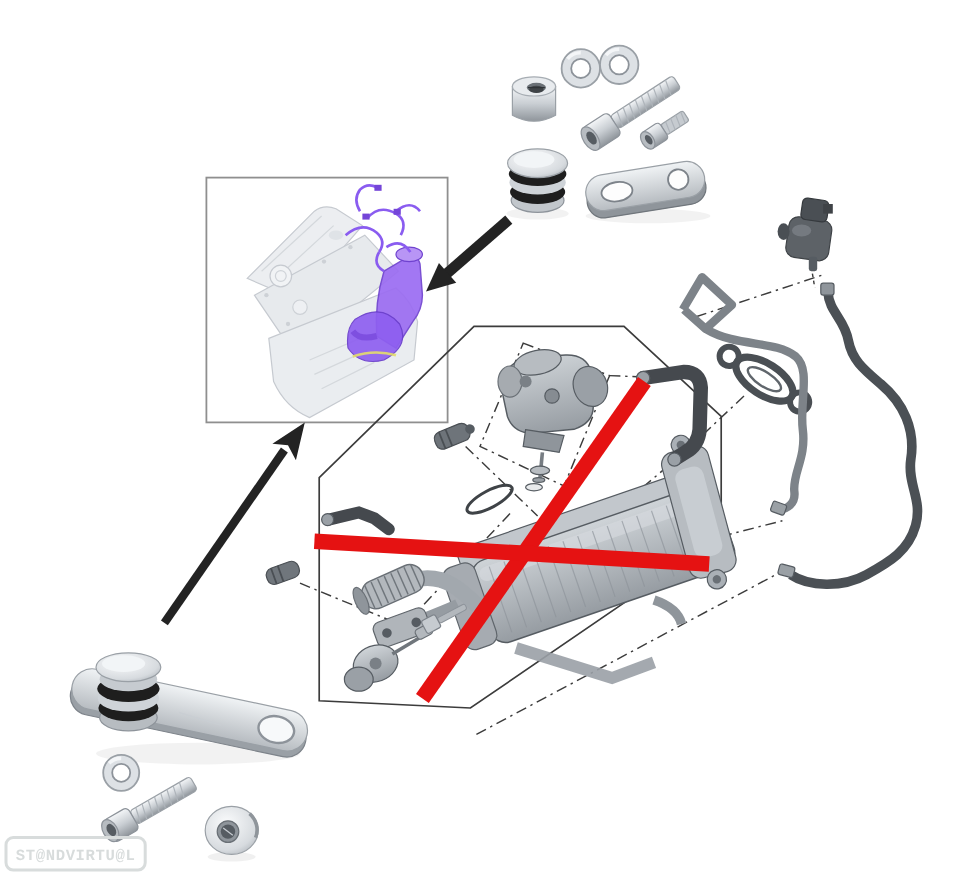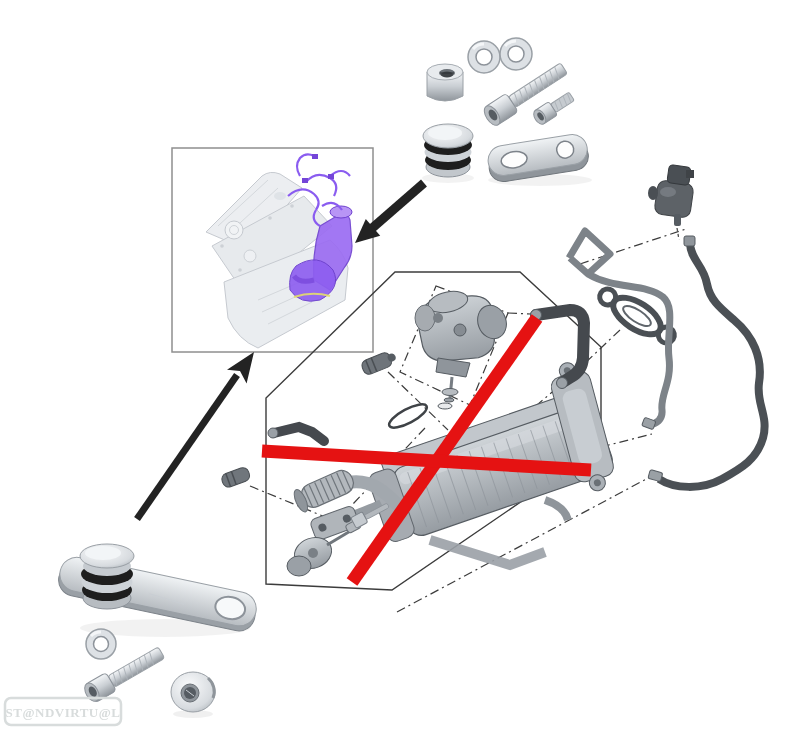--- a/index.html
+++ b/index.html
@@ -1,18 +1,18 @@
 <!DOCTYPE html>
 <html><head>
 <meta charset="utf-8">
 <style>
   html,body { margin:0; padding:0; background:#ffffff; }
   .stage {
     position:relative; width:803px; height:730px; background:#ffffff;
-    overflow:hidden; font-family:Liberation Serif, serif;
+    overflow:hidden; font-family:Liberation Mono, monospace;
   }
   svg { position:absolute; inset:0; display:block; }
   .dd   { stroke:#3c3c3c; stroke-width:1.2; fill:none; stroke-dasharray:9 4 2 4; }
   .box  { stroke:#3c3c3c; stroke-width:1.4; fill:none; }
   .eng  { stroke:#c6cad0; stroke-width:1; }
   .engl { stroke:#d4d8dc; stroke-width:1; fill:none; }
   .wm-text { font-size:13px; font-weight:bold; letter-spacing:0.5px; }
 </style>
 </head>
 <body>

